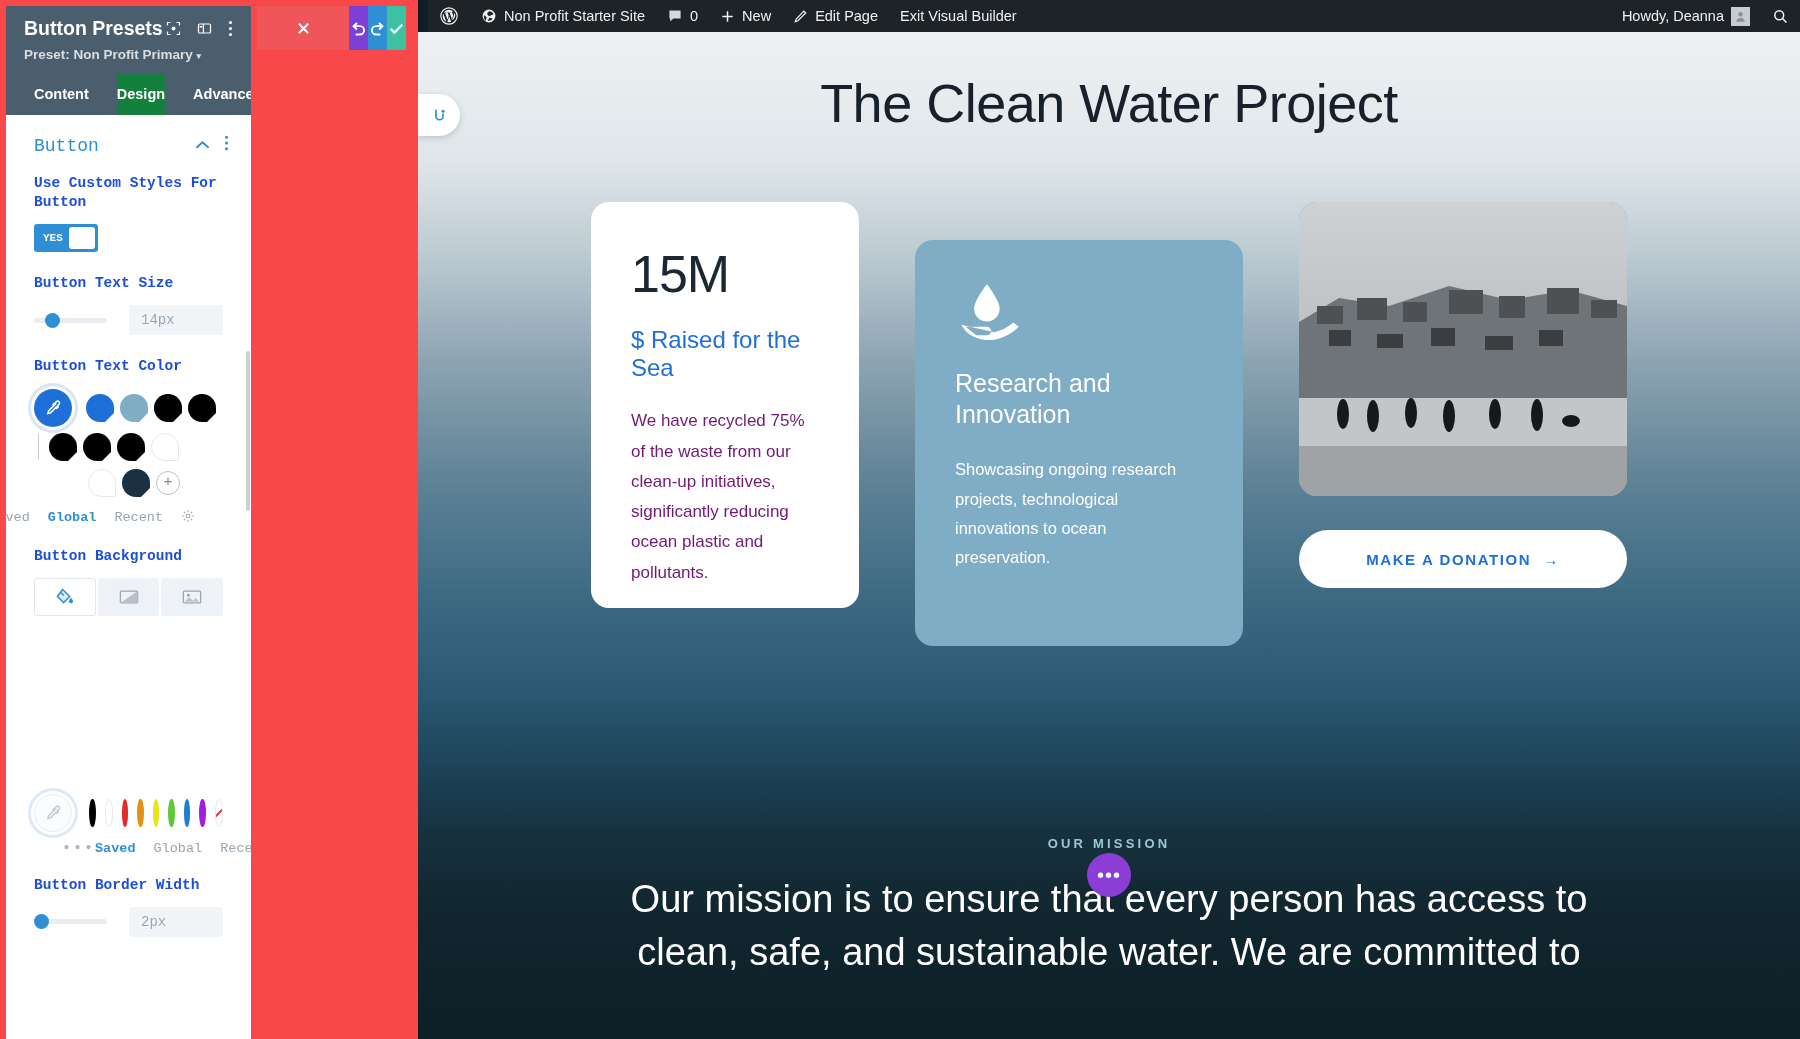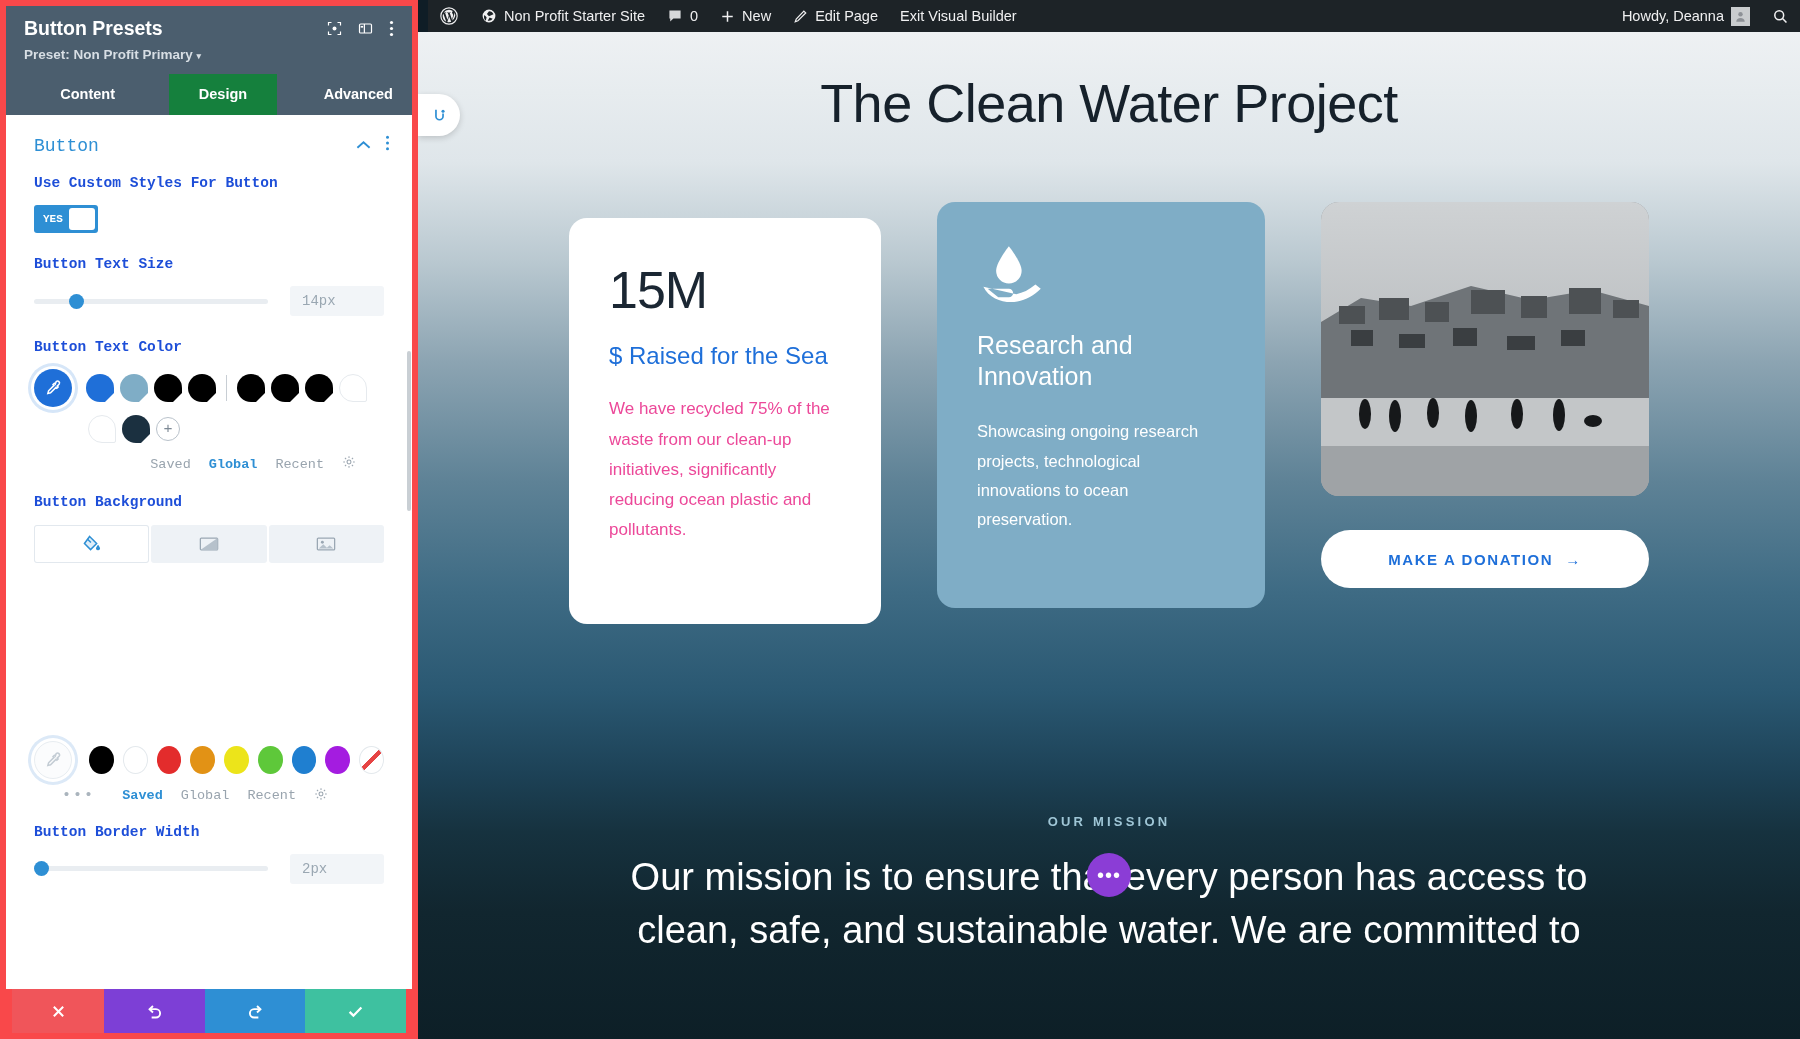--- a/index.html
+++ b/index.html
@@ -49,32 +49,32 @@
   .hero-sub {
     text-align: center; color: #2c3b46; font-size: 16.5px;
     margin-top: 32px; font-weight: 400;
   }
   .cards {
     display: flex; gap: 56px; justify-content: center;
     margin-top: 70px; padding: 0 130px;
   }
   .card { border-radius: 18px; }
   .card-stat {
-    width: 312px; background: #ffffff; padding: 42px 40px 40px 40px;
+    width: 268px; background: #ffffff; padding: 42px 40px 40px 40px;
     height: 406px;
-    margin-top: 16px;
   }
   .stat-num { font-size: 52px; color: #1b2733; font-weight: 400; letter-spacing: -1px; }
   .stat-label { font-size: 24px; color: #1e6fd9; margin-top: 22px; font-weight: 400; }
   .stat-body {
-    font-size: 17px; color: #ec4899; line-height: 1.78; margin-top: 24px;
+    font-size: 17px; color: #701a75; line-height: 1.78; margin-top: 24px;
   }
   .card-research {
     width: 328px; background: #7fadc6; padding: 42px 40px; height: 406px;
     color: #fff;
+    margin-top: 38px;
   }
   .drop-icon { width: 68px; height: 62px; display: block; }
   .research-title { font-size: 25px; line-height: 1.22; margin-top: 24px; font-weight: 400; }
   .research-body { font-size: 16.5px; line-height: 1.78; margin-top: 26px; }
   .col-right { width: 328px; }
   .photo {
     width: 328px; height: 294px; border-radius: 18px; overflow: hidden;
     background: #8e9296; position: relative;
   }
   .donate-btn {
@@ -101,21 +101,21 @@
     position: absolute; left: 0; top: 62px; width: 42px; height: 42px;
     background: #fff; border-radius: 0 22px 22px 0;
     display: flex; align-items: center; justify-content: center;
     box-shadow: 0 2px 6px rgba(0,0,0,.17);
   }
 
   
   #modal {
     position: absolute; left: 0; top: 0; width: 418px; height: 1039px;
     background: #f9484a; padding: 6px 6px 0 6px; z-index: 20;
-    display: flex; flex-direction: column;
+    display: flex; flex-direction: row;
   }
   .modal-inner {
     flex: 1; display: flex; flex-direction: column; overflow: hidden;
     background: #fff;
   }
   .modal-header {
     background: #4b5e6e; color: #fff; padding: 11px 18px 12px 18px;
   }
   .mh-top { display: flex; align-items: flex-start; }
   .mh-title { font-size: 19.5px; font-weight: 700; flex: 1; }

